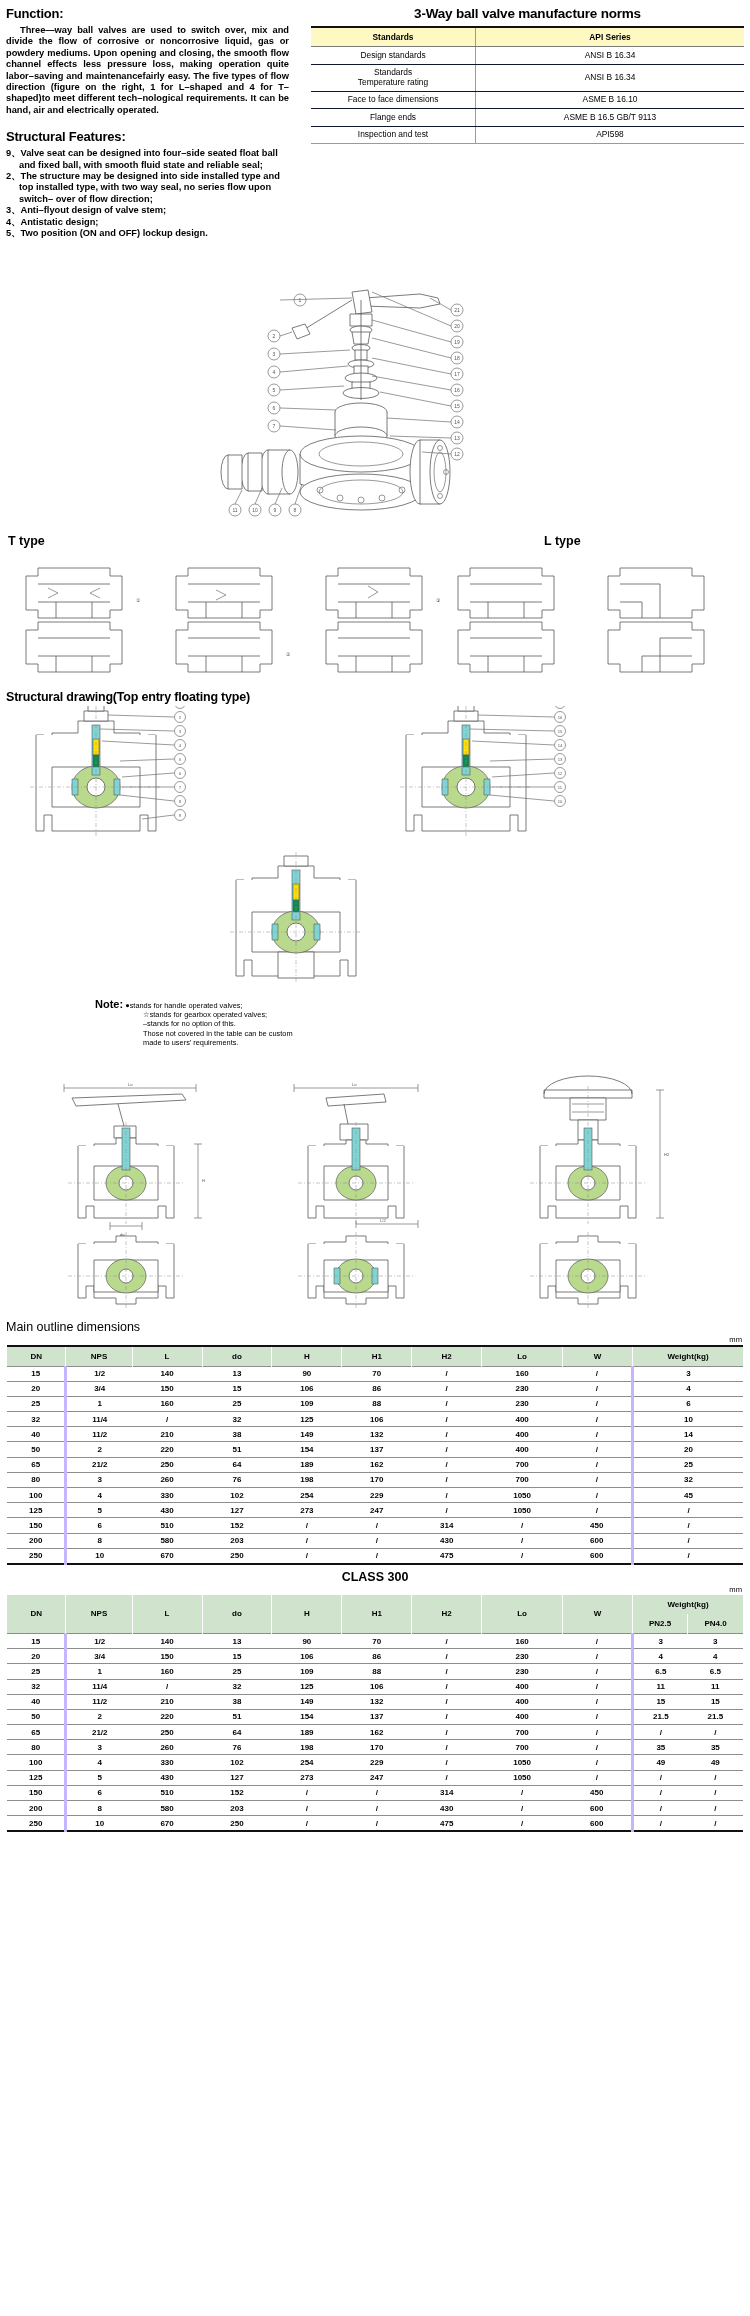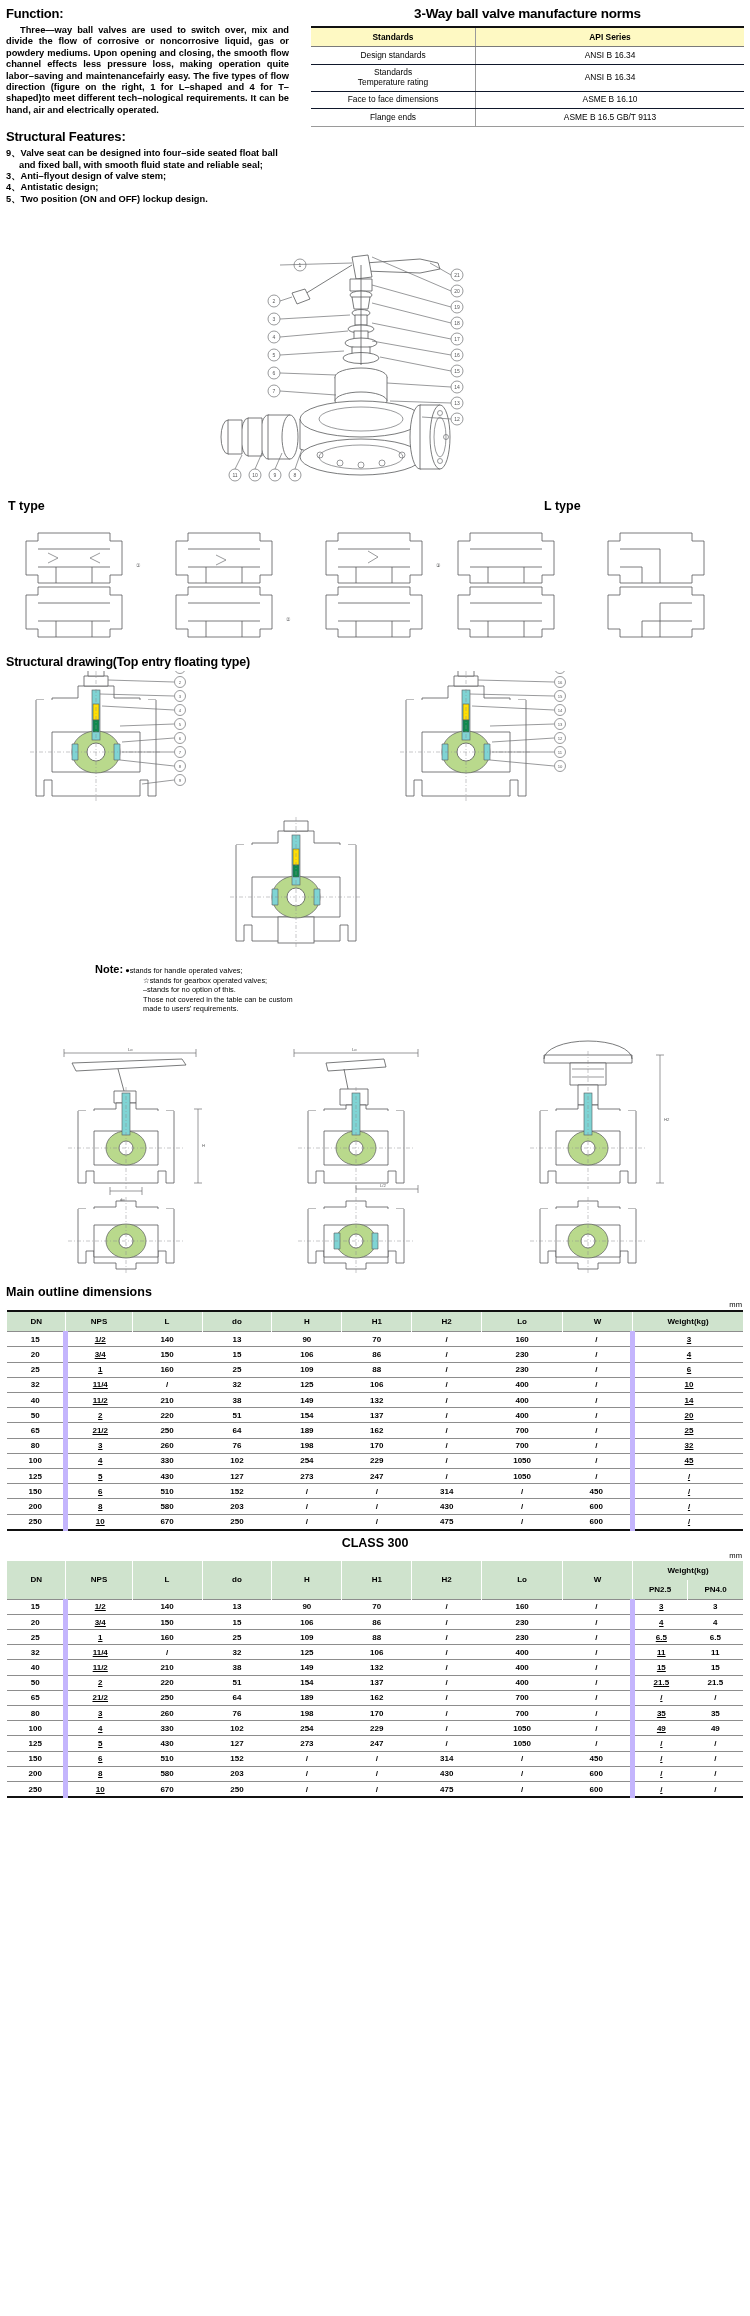--- a/index.html
+++ b/index.html
@@ -69,21 +69,21 @@
   .note{position:relative;margin:4px 0 0 0;}
   .note-inner{position:absolute;left:95px;top:0;font-size:7.4px;line-height:9.4px;}
   .note-title{font-size:11px;font-weight:bold;}
   .note-line{display:block;}
   .note-pad{padding-left:48px;display:block;}
 
   
   .dimhead{
     display:flex;align-items:flex-end;margin:4px 6px 1px 6px;
   }
-  .dimhead .t1{font-size:12.5px;font-weight:bold;}
+  .dimhead .t1{font-size:12.5px;font-weight:normal;}
   .dimhead .t2{font-size:12.5px;font-weight:bold;flex:1;text-align:center;padding-left:40px;}
   .mmrow{text-align:right;font-size:7.6px;margin:0 8px 1px 0;}
   .classline{text-align:center;font-size:12.5px;font-weight:bold;margin:5px 0 1px 0;}
 
   table.dim{
     border-collapse:collapse;width:736px;margin:0 7px;font-size:8px;
     table-layout:fixed;
   }
   table.dim thead tr.h{background:#cfe3cd;}
   table.dim thead th{
@@ -91,21 +91,21 @@
     padding:5px 5px;border-right:1px solid #fff;
   }
   table.dim thead th.nb{border-right:none;}
   table.dim thead tr.h th{border-top:2px solid #111;}
   table.dim tbody td{
     text-align:center;padding:2.6px 1px;border-bottom:1px solid #8d8d8d;
     font-weight:bold;
   }
   table.dim tbody tr:first-child td{border-top:1px solid #8d8d8d;}
   table.dim tbody tr:last-child td{border-bottom:2px solid #111;}
-  table.dim td.sep{border-left:5px solid #c4b5fd;text-decoration:underline;}
+  table.dim td.sep{border-left:3px solid #c4b5fd;}
 
   svg{display:block;}
   .ln{fill:none;stroke:#58595b;stroke-width:0.8;}
   .ln2{fill:none;stroke:#6d6e71;stroke-width:0.7;}
   .fillw{fill:#fff;stroke:#58595b;stroke-width:0.8;}
   .grn{fill:#b9d98c;stroke:#58595b;stroke-width:0.7;}
   .cy{fill:#7fd4d4;stroke:#58595b;stroke-width:0.6;}
   .ylw{fill:#ffe000;stroke:#58595b;stroke-width:0.6;}
   .dgrn{fill:#0e8a4f;stroke:#58595b;stroke-width:0.5;}
   .txt{font-size:5px;fill:#58595b;font-family:"Liberation Sans",sans-serif;}
@@ -119,20 +119,21 @@
 
   <div class="top">
 
     <div class="top-left">
       <h2 class="sec">Function:</h2>
       <p class="para indent">Three—way ball valves are used to switch over, mix and divide the flow of corrosive or noncorrosive liquid, gas or powdery mediums. Upon opening and closing, the smooth flow channel effects less pressure loss, making operation quite labor–saving and maintenancefairly easy. The five types of flow direction (figure on the right, 1 for L–shaped and 4 for T–shaped)to meet different tech–nological requirements. It can be hand, air and electrically operated.</p>
 
       <h2 class="sec2">Structural Features:</h2>
       <ol class="feat">
         <li>9、Valve seat can be designed into four–side seated float ball and fixed ball, with smooth fluid state and reliable seal;</li>
+        <li>2、The structure may be designed into side installed type and top installed type, with two way seal, no series flow upon switch– over of flow direction;</li>
         <li>3、Anti–flyout design of valve stem;</li>
         <li>4、Antistatic design;</li>
         <li>5、Two position (ON and OFF) lockup design.</li>
       </ol>
     </div>
 
     <div class="top-right">
       <h1 class="norms">3-Way ball valve manufacture norms</h1>
       <table class="norms">
         <thead>
@@ -150,20 +151,24 @@
             <td class="lcell"><span>Standards</span><br><span>Temperature rating</span></td>
             <td>ANSI B 16.34</td>
           </tr>
           <tr>
             <td class="lcell">Face to face dimensions</td>
             <td>ASME B 16.10</td>
           </tr>
           <tr>
             <td class="lcell">Flange ends</td>
             <td>ASME B 16.5   GB/T 9113</td>
+          </tr>
+          <tr>
+            <td class="lcell">Inspection and test</td>
+            <td>API598</td>
           </tr>
         </tbody>
       </table>
     </div>
   </div>
 
   <div class="drawing-wrap">
   <svg class="fig" width="750" height="290" viewBox="0 0 750 290">
     <g>
       <path class="fillw" d="M365 58 L420 54 L438 58 L440 64 L420 68 L365 66 Z"></path>

